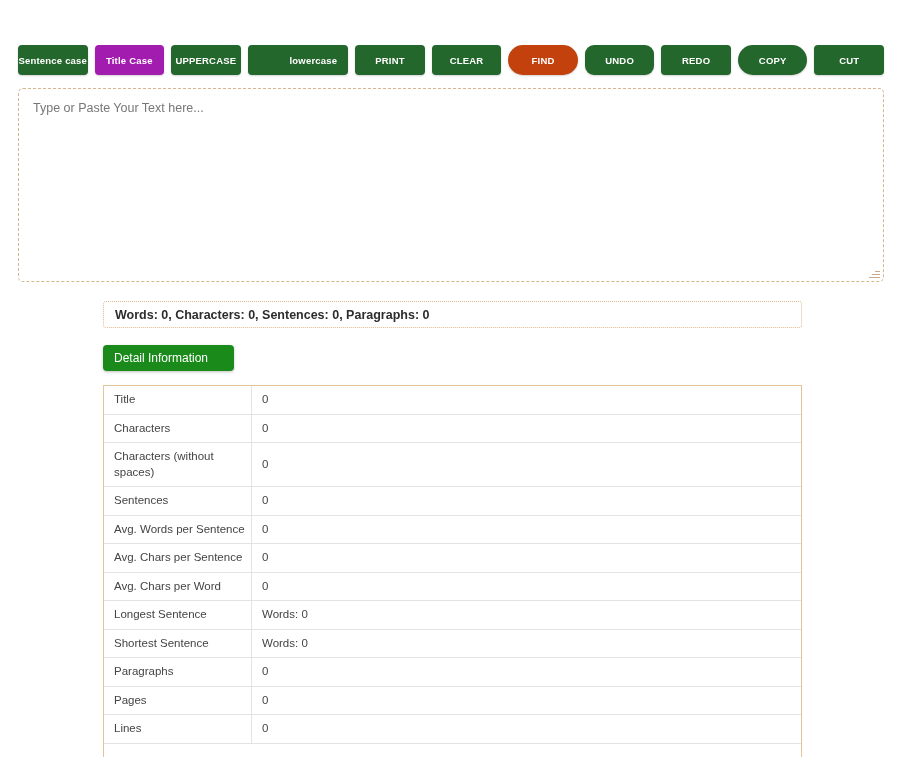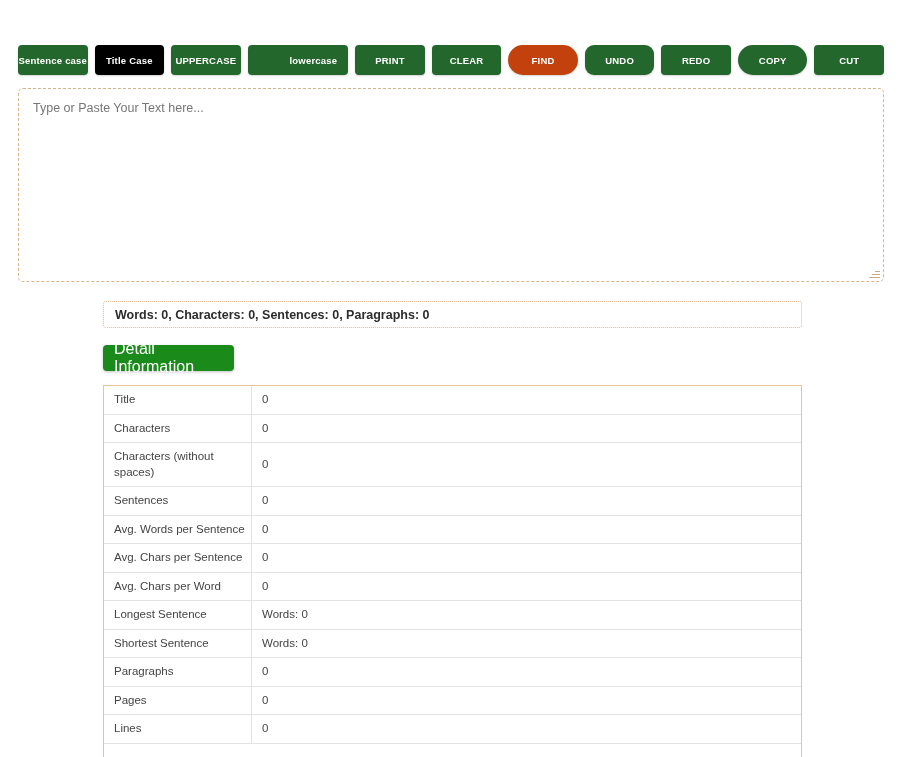--- a/index.html
+++ b/index.html
@@ -112,21 +112,21 @@
     position: absolute;
     left: 103px;
     top: 345px;
     width: 131px;
     height: 26px;
     background: #1a8a1a;
     color: #ffffff;
     border: none;
     border-radius: 4px;
     font-family: "Liberation Sans", sans-serif;
-    font-size: 16px;
+    font-size: 12px;
     text-align: left;
     padding: 0 0 0 11px;
     box-shadow: 0 1px 3px rgba(0,0,0,0.25);
     cursor: pointer;
     display: flex;
     align-items: center;
   }
 
   
   #detail-table-wrap {
@@ -159,21 +159,21 @@
     border-right: 1px solid #e3e3e3;
   }
 </style>
 </head>
 <body>
 
 <div id="toolbar">
     <button class="tool-btn" style="background: rgb(36, 103, 44);">
       <span>Sentence case</span>
     </button>
-    <button class="tool-btn" style="background: #000000;">
+    <button class="tool-btn" style="background: #a21caf;">
       <span>Title Case</span>
     </button>
     <button class="tool-btn" style="background: rgb(36, 103, 44);">
       <span>UPPERCASE</span>
     </button>
     <button class="tool-btn" style="background: rgb(36, 103, 44); padding-left: 31px;">
       <span>lowercase</span>
     </button>
     <button class="tool-btn" style="background: rgb(36, 103, 44);">
       <span>PRINT</span>

